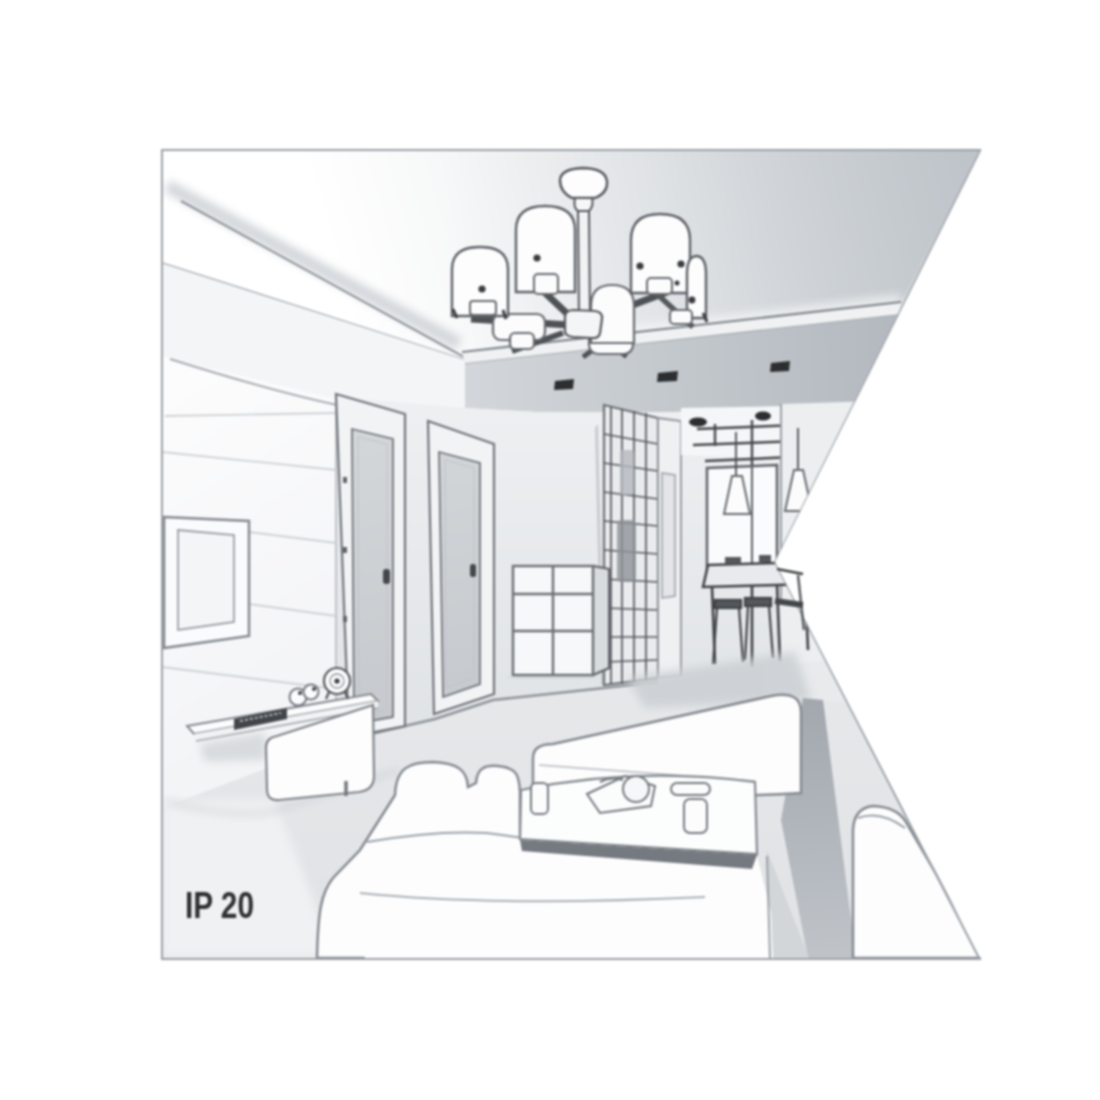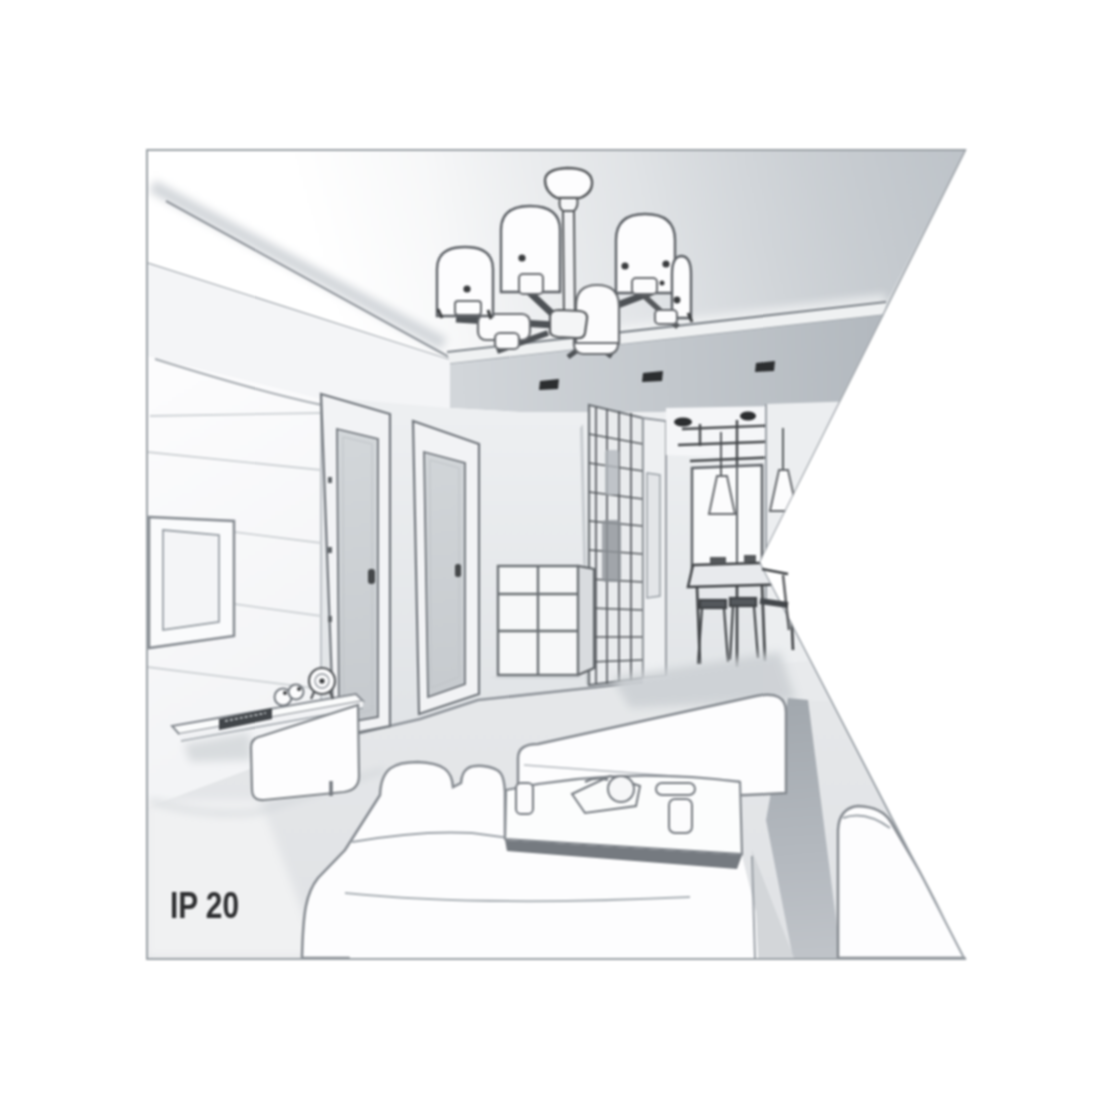--- a/index.html
+++ b/index.html
@@ -1,16 +1,16 @@
 <!DOCTYPE html>
 <html><head>
 <meta charset="utf-8">
 <style>
   html,body{margin:0;padding:0;background:#ffffff;}
-  .wrap{width:904px;height:1100px;position:relative;font-family:"Liberation Sans",sans-serif;}
+  .wrap{width:904px;height:1100px;position:relative;font-family:"Liberation Sans",sans-serif;margin-left:15px;}
   svg{filter:blur(0.8px);}
 </style>
 </head>
 <body>
 <div class="wrap">
 <svg width="1100" height="1100" viewBox="0 0 1100 1100">
 <defs>
   <clipPath id="notch">
     <polygon points="146,149 967,149 760,562 967,960 146,960"></polygon>
   </clipPath>

